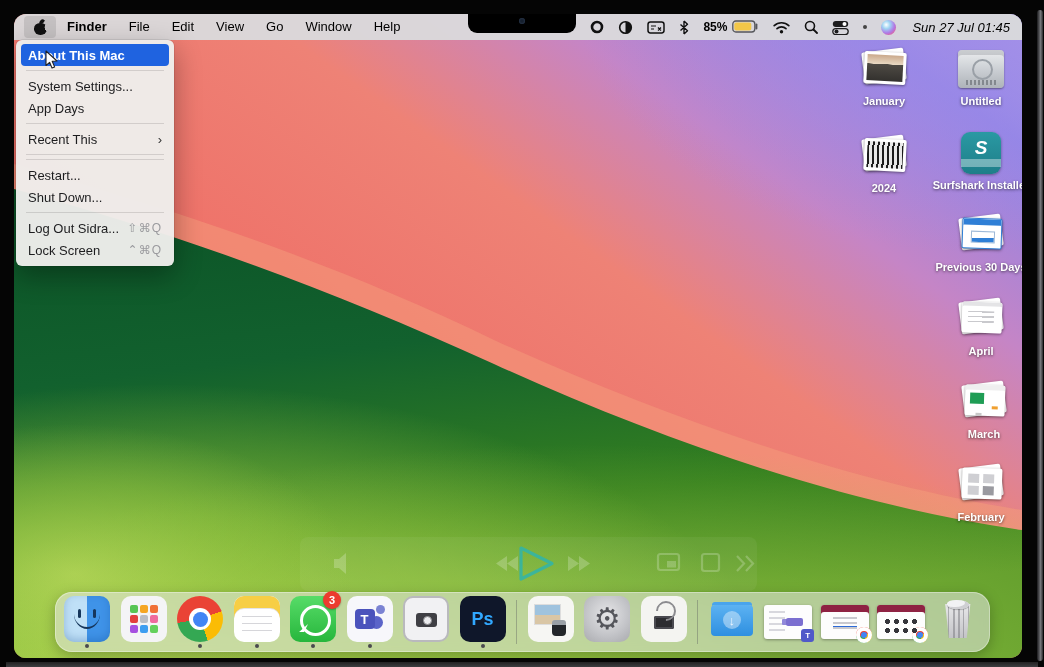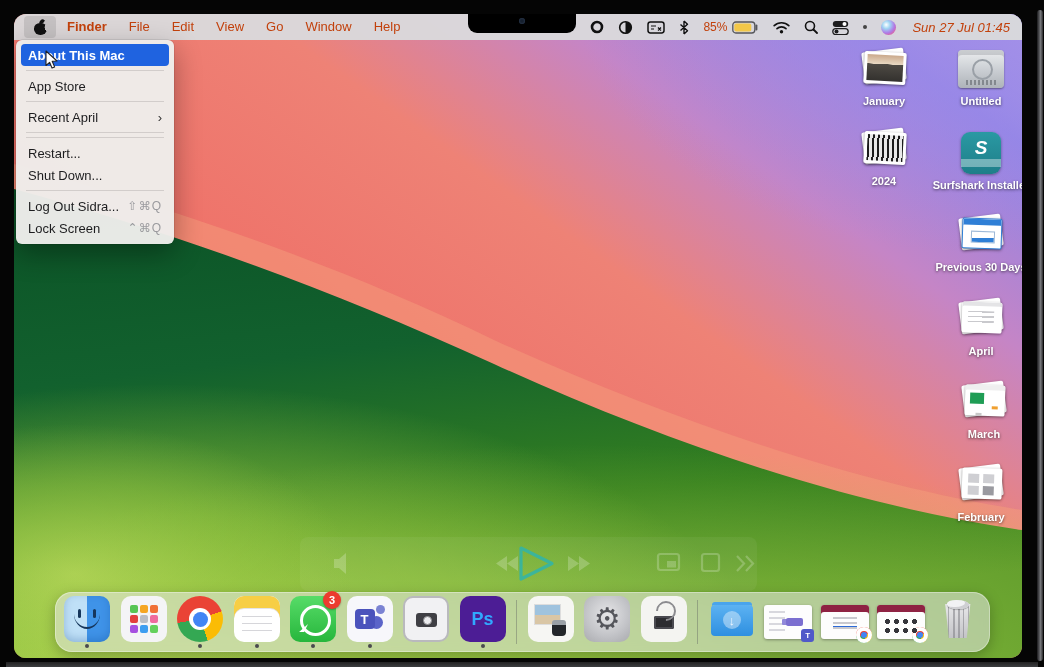--- a/index.html
+++ b/index.html
@@ -11,31 +11,31 @@
 
   
   .screen { position:absolute; left:14px; top:14px; width:1008px; height:644px; border-radius:12px; overflow:hidden; background:#333; }
   .wallpaper { position:absolute; inset:0; }
 
   
   .notch { position:absolute; left:454px; top:0; width:108px; height:19px; background:#000; border-radius:0 0 9px 9px; z-index:60; }
   .camera-dot { position:absolute; left:50%; top:4px; width:6px; height:6px; margin-left:-3px; border-radius:50%; background:#16202e; box-shadow:0 0 2px #3a4a66 inset; }
 
   
-  .menubar { position:absolute; left:0; top:0; right:0; height:26px; background:rgba(218,218,220,0.96); display:flex; align-items:center; justify-content:space-between; z-index:50; font-size:13px; color:#c2410c; }
+  .menubar { position:absolute; left:0; top:0; right:0; height:26px; background:rgba(218,218,220,0.96); display:flex; align-items:center; justify-content:space-between; z-index:50; font-size:13px; color:#000000; }
   .mb-left { display:flex; align-items:center; height:100%; padding-left:10px; }
   .mb-item { padding:0 11px; height:22px; line-height:22px; border-radius:4px; white-space:nowrap; }
   .mb-item.active-app { font-weight:700; }
   .apple-wrap { height:22px; width:32px; display:flex; align-items:center; justify-content:center; border-radius:4px; background:rgba(0,0,0,0.10); }
   .apple-logo { position:relative; width:13px; height:15px; }
   .apple-logo::before { content:""; position:absolute; left:0; top:3px; width:13px; height:12px; background:radial-gradient(circle at 113% 35%, transparent 4px, #111 4.3px); border-radius:46% 46% 48% 48%; }
   .apple-logo::after { content:""; position:absolute; left:6px; top:-1px; width:4px; height:5px; background:#111; border-radius:60% 10% 60% 10%; transform:rotate(30deg); }
   .mb-right { display:flex; align-items:center; height:100%; padding-right:12px; gap:14px; }
   .st-ic { display:flex; align-items:center; }
-  .battery-group { display:flex; align-items:center; gap:5px; font-size:12px; }
+  .battery-group { display:flex; gap:5px; font-size:12px;font-weight:bold; }
   .clock { font-size:13px; white-space:nowrap; padding-left:2px;font-style:italic; }
   .siri-orb { width:15px; height:15px; border-radius:50%; background:radial-gradient(circle at 35% 32%, #ffffff 0%, #9fd4f2 28%, #b07ae6 58%, #e65f8e 85%, #d4508a 100%); }
   .cc-dot { width:4px; height:4px; border-radius:50%; background:#444; }
 
   
   .apple-menu { position:absolute; left:2px; top:26px; width:158px; background:rgba(238,237,235,0.97); border-radius:6px; box-shadow:0 10px 28px rgba(0,0,0,0.33), 0 0 0 0.5px rgba(0,0,0,0.15); padding:4px 0 5px; z-index:55; font-size:13px; color:#1d1d1f; }
   .am-item { height:22px; margin:0 5px; padding:0 7px; border-radius:4px; display:flex; align-items:center; justify-content:space-between; white-space:nowrap; }
   .am-item .sc { color:#9a9a9e; font-size:12px; letter-spacing:1px; }
   .am-item.hl { background:#1f63e0; color:#fff; font-weight:600; }
   .am-sep { height:1px; background:rgba(0,0,0,0.12); margin:4px 10px; }
@@ -102,21 +102,21 @@
   .ic-whatsapp::after { content:""; position:absolute; left:9px; top:28px; width:9px; height:8px; background:#fff; clip-path:polygon(0 100%, 100% 0, 55% 100%); }
 
   .ic-teams { background:#f7f7fb; }
   .ic-teams .tblock { position:absolute; left:8px; top:13px; width:20px; height:20px; border-radius:4px; background:#4b53bc; color:#fff; font-weight:700; font-size:13px; display:flex; align-items:center; justify-content:center; }
   .ic-teams::before { content:""; position:absolute; right:8px; top:9px; width:9px; height:9px; border-radius:50%; background:#7b83d3; box-shadow:-4px 13px 0 2px #5b64c9; }
 
   .ic-screenshot { background:#f1f1f3; border:2px solid #b9b9bd; }
   .ic-screenshot::before { content:""; position:absolute; left:11px; top:15px; width:21px; height:14px; border-radius:3px; background:#3f3f44; }
   .ic-screenshot::after { content:""; position:absolute; left:18px; top:18px; width:7px; height:7px; border-radius:50%; background:#ececee; border:1.5px solid #8c8c90; }
 
-  .ic-photoshop { background:#4c1d95; display:flex; align-items:center; justify-content:center; }
+  .ic-photoshop { background:#0f172a; display:flex; align-items:center; justify-content:center; }
   .ic-photoshop .glyph { color:#31a8ff; font-weight:700; font-size:18px; }
 
   .ic-preview { background:#f6f6f3; }
   .ic-preview::before { content:""; position:absolute; left:6px; top:8px; width:25px; height:19px; border:1.5px solid #ddd; background:linear-gradient(180deg,#9fc3de 0 55%, #d9c6a5 55% 100%); }
   .ic-preview::after { content:""; position:absolute; right:8px; bottom:6px; width:14px; height:16px; background:linear-gradient(180deg,#9aa0a6 0 30%, #23262a 30%); border-radius:3px 3px 4px 4px; }
 
   .ic-settings { background:radial-gradient(circle at 50% 40%, #e6e6e8 0%, #c2c3c7 60%, #a9aaae 100%); display:flex; align-items:center; justify-content:center; }
   .ic-settings .glyph { font-family:"DejaVu Sans",sans-serif; font-size:30px; color:#55565c; line-height:1; }
 
   .ic-sysinfo { background:#f4f4f1; }
@@ -261,25 +261,28 @@
   <div class="notch">
     <span class="camera-dot"></span>
   </div>
 
   <div class="apple-menu">
     <div class="am-item hl">
         <span>About This Mac</span>
       </div>
     <div class="am-sep"></div>
     <div class="am-item">
-        <span>App Store</span>
+        <span>System Settings...</span>
+      </div>
+    <div class="am-item">
+        <span>App Days</span>
       </div>
     <div class="am-sep"></div>
     <div class="am-item">
-        <span>Recent April</span>
+        <span>Recent This</span>
         <span class="chev">›</span>
       </div>
     <div class="am-sep"></div>
     <div class="am-sep"></div>
     <div class="am-item">
         <span>Restart...</span>
       </div>
     <div class="am-item">
         <span>Shut Down...</span>
       </div>
@@ -306,21 +309,21 @@
         </div>
       </div>
     <div class="dlabel">January</div>
   </div>
   <div class="dicon" style="left:921px; top:32px;">
     <div class="dart">
         <div class="da-drive"></div>
       </div>
     <div class="dlabel">Untitled</div>
   </div>
-  <div class="dicon" style="left:824px; top:112px;">
+  <div class="dicon" style="left:824px; top:119px;">
     <div class="dart da-photos barcode">
         <div class="back"></div>
         <div class="front">
           <div class="inner"></div>
         </div>
       </div>
     <div class="dlabel">2024</div>
   </div>
   <div class="dicon" style="left:921px; top:116px;">
     <div class="dart">

